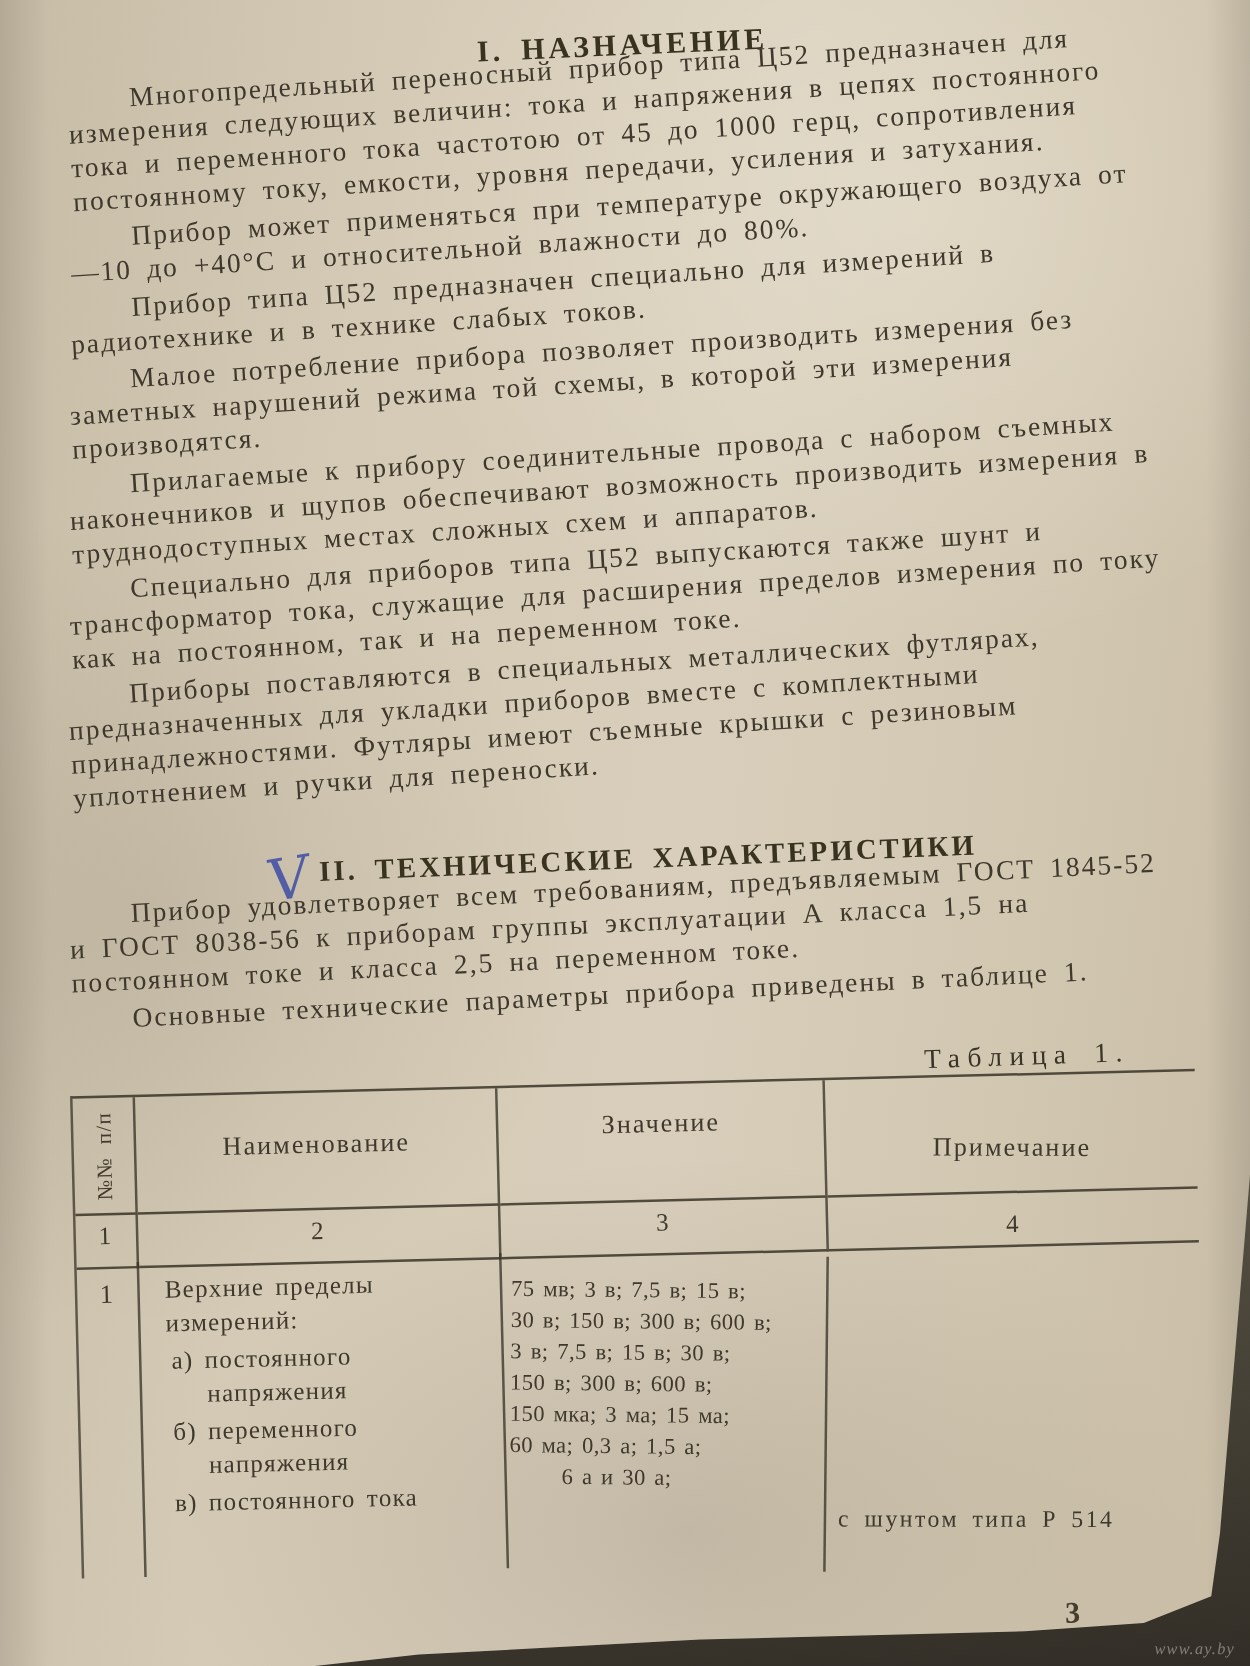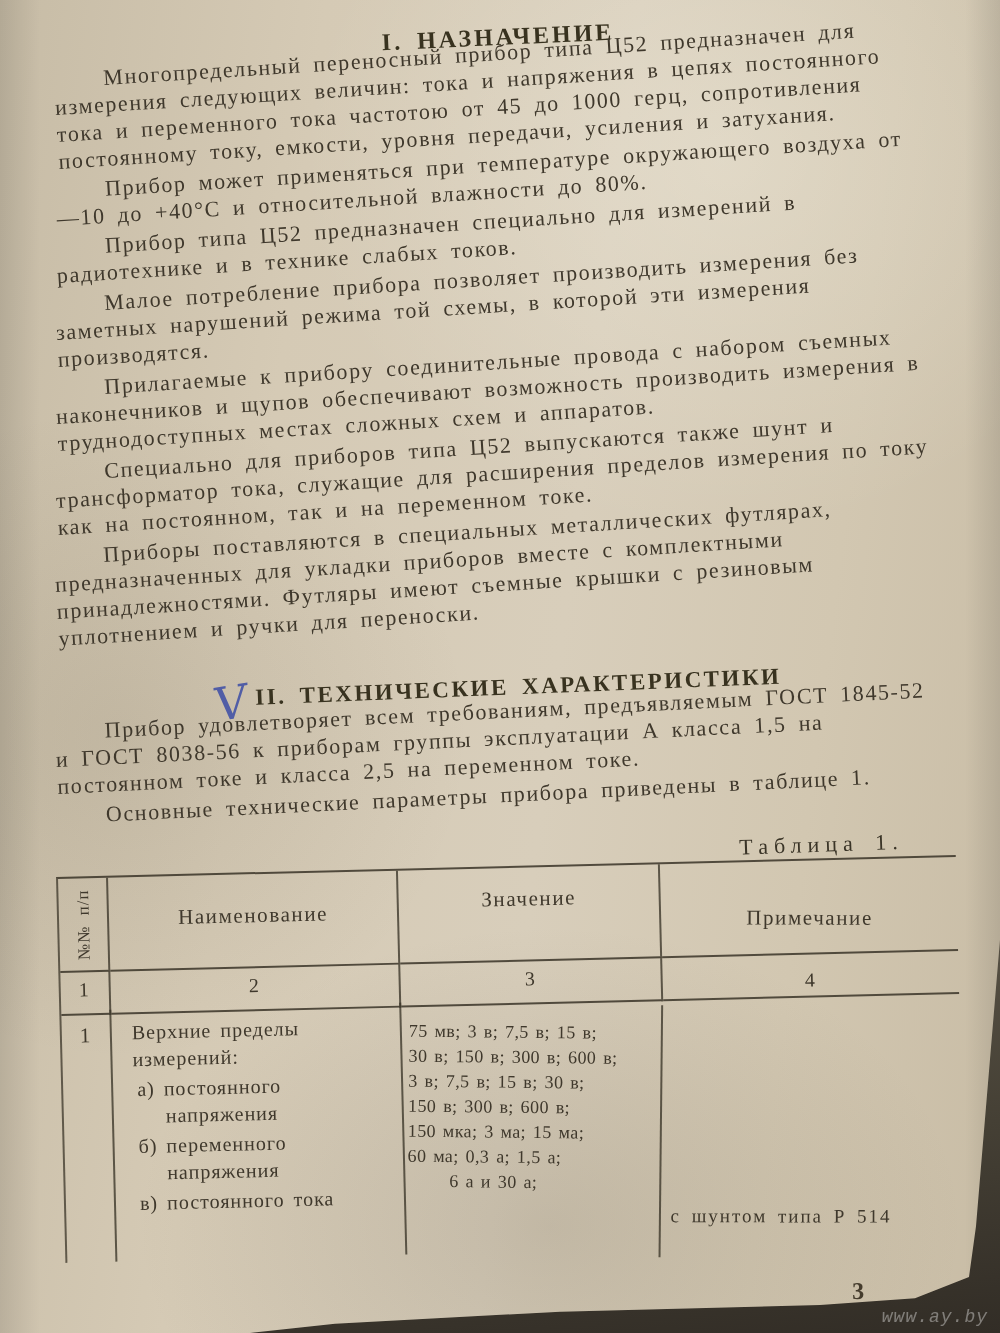--- a/index.html
+++ b/index.html
@@ -104,22 +104,22 @@
     white-space: nowrap; transform: rotate(1.5deg);
   }
   .page-num {
     position: absolute; left: 852px; top: 1278px;
     font-size: 24px; font-weight: bold; color: #453c2d;
     transform: rotate(-1deg);
   }
   .watermark {
     position: absolute; right: 12px; bottom: 6px;
     color: rgba(255,255,255,0.38);
-    font-family: Liberation Mono, monospace;
-    font-size: 18px; letter-spacing: 1px; font-style: italic;
+    font-family: Liberation Serif, serif;
+    font-size: 13px; letter-spacing: 1px; font-style: italic;
   }
 </style>
 </head>
 <body>
 
 <div class="paper"></div>
 
 <div class="content">
 
   <div class="s1">

